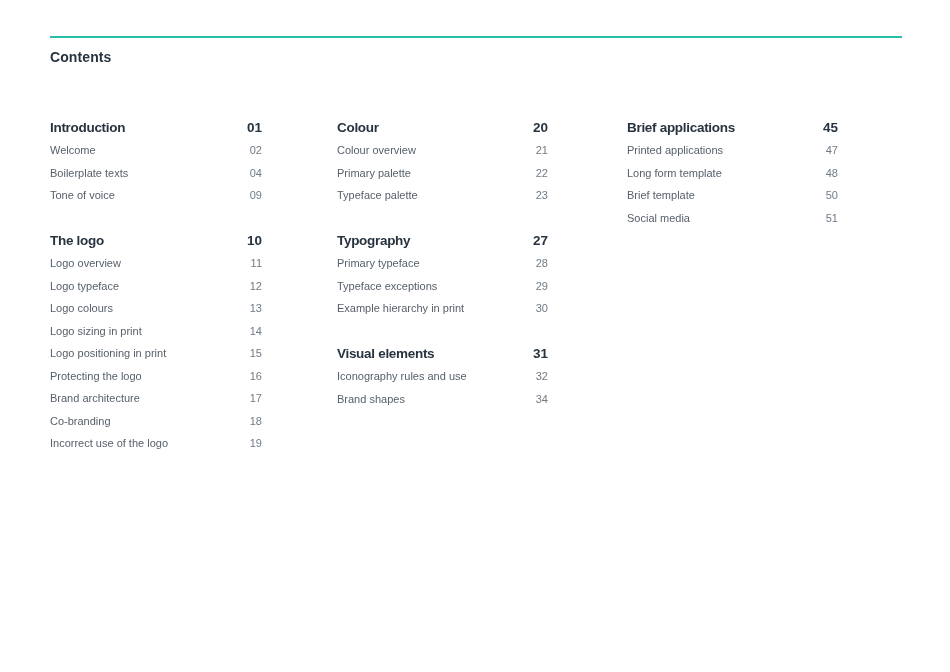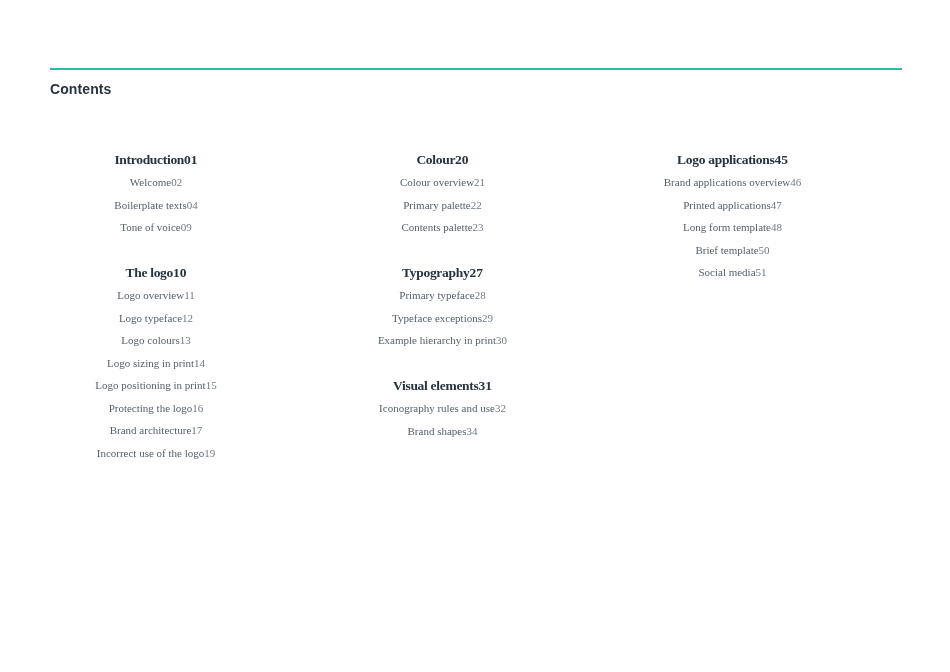--- a/index.html
+++ b/index.html
@@ -8,21 +8,20 @@
     background: #ffffff;
     font-family: "Liberation Sans", "DejaVu Sans", sans-serif;
     -webkit-font-smoothing: antialiased;
   }
   .page {
     position: relative;
     width: 950px;
     height: 494px;
     background: var(--bg, #ffffff);
     overflow: hidden;
-    margin-top: 32px;
   }
   .top-rule {
     position: absolute;
     left: 50px;
     top: 36px;
     width: 852px;
     height: 2px;
     background: var(--accent, #29BEA9);
   }
   .page-title {
@@ -40,23 +39,22 @@
     top: 116px;
     right: 0;
   }
   .col { position: absolute; top: 0; }
   .col1 { left: 50px;  width: 212px; }
   .col2 { left: 337px; width: 211px; }
   .col3 { left: 627px; width: 211px; }
   .section { margin-bottom: 22.5px; }
   .row {
     display: flex;
-    justify-content: center;
+    justify-content: space-between;
     align-items: center;
-    font-family: Liberation Serif, serif;
   }
   .row .label { white-space: nowrap; }
   .row.head {
     height: 23px;
     font-size: 13.5px;
     font-weight: bold;
     letter-spacing: -0.3px;
     color: var(--heading, #27333F);
   }
   .row.item {
@@ -140,41 +138,45 @@
           </div>
           <div class="row item">
             <span class="label">Protecting the logo</span>
             <span class="pagenum">16</span>
           </div>
           <div class="row item">
             <span class="label">Brand architecture</span>
             <span class="pagenum">17</span>
           </div>
           <div class="row item">
+            <span class="label">Co-branding</span>
+            <span class="pagenum">18</span>
+          </div>
+          <div class="row item">
             <span class="label">Incorrect use of the logo</span>
             <span class="pagenum">19</span>
           </div>
         </div>
       </div>
       <div class="col col2">
         <div class="section">
           <div class="row head">
             <span class="label">Colour</span>
             <span class="pagenum">20</span>
           </div>
           <div class="row item">
             <span class="label">Colour overview</span>
             <span class="pagenum">21</span>
           </div>
           <div class="row item">
             <span class="label">Primary palette</span>
             <span class="pagenum">22</span>
           </div>
           <div class="row item">
-            <span class="label">Contents palette</span>
+            <span class="label">Typeface palette</span>
             <span class="pagenum">23</span>
           </div>
         </div>
         <div class="section">
           <div class="row head">
             <span class="label">Typography</span>
             <span class="pagenum">27</span>
           </div>
           <div class="row item">
             <span class="label">Primary typeface</span>
@@ -200,26 +202,22 @@
           </div>
           <div class="row item">
             <span class="label">Brand shapes</span>
             <span class="pagenum">34</span>
           </div>
         </div>
       </div>
       <div class="col col3">
         <div class="section">
           <div class="row head">
-            <span class="label">Logo applications</span>
+            <span class="label">Brief applications</span>
             <span class="pagenum">45</span>
-          </div>
-          <div class="row item">
-            <span class="label">Brand applications overview</span>
-            <span class="pagenum">46</span>
           </div>
           <div class="row item">
             <span class="label">Printed applications</span>
             <span class="pagenum">47</span>
           </div>
           <div class="row item">
             <span class="label">Long form template</span>
             <span class="pagenum">48</span>
           </div>
           <div class="row item">

